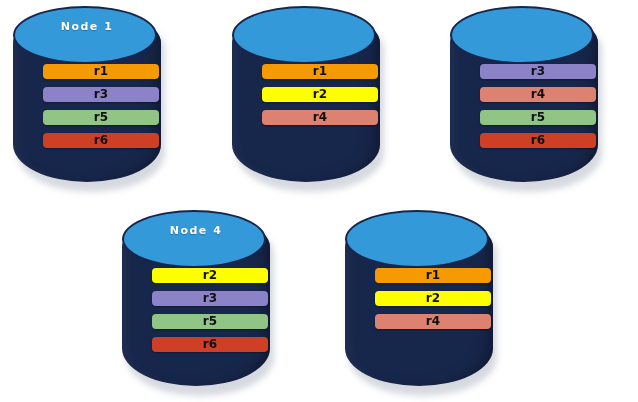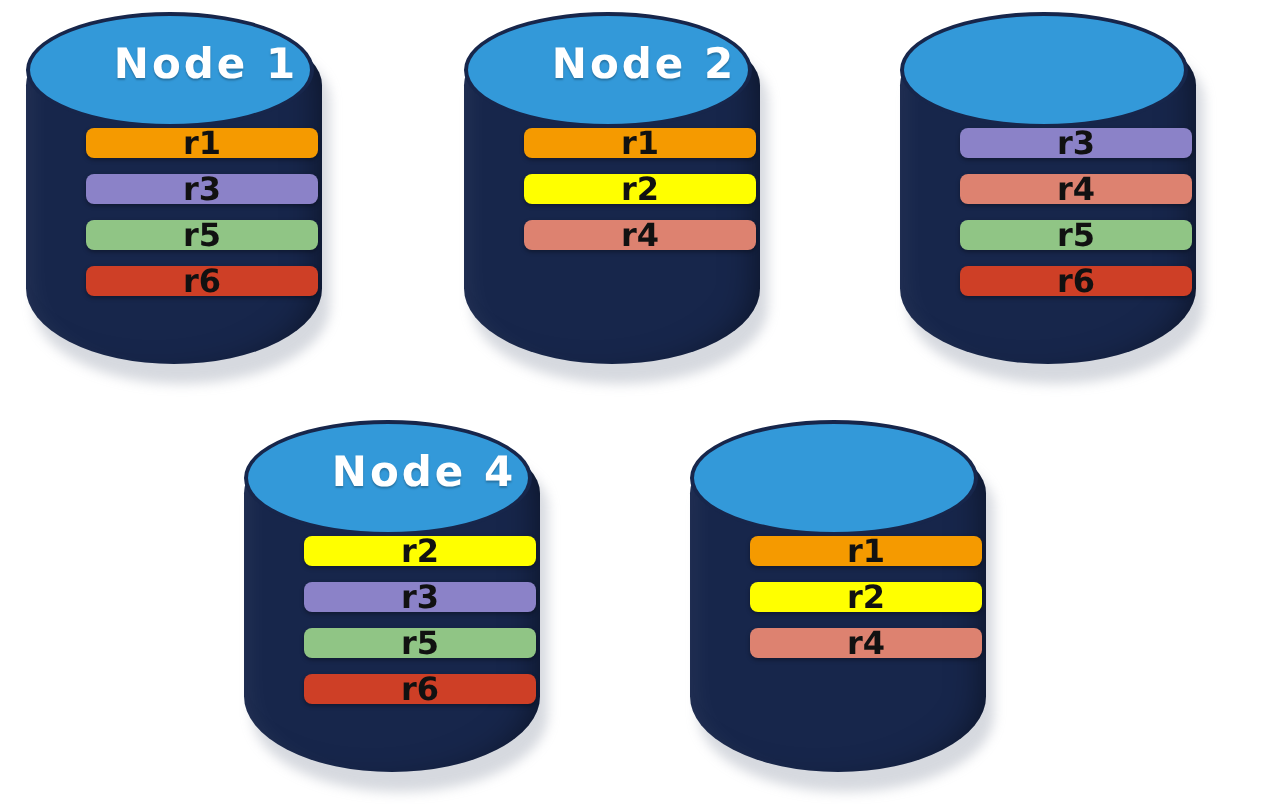--- a/index.html
+++ b/index.html
@@ -56,44 +56,44 @@
     top: 0;
     width: 144px;
     height: 58px;
     border: 2px solid #17264b;
     border-radius: 50%;
     background: #3399d9;
     box-sizing: border-box;
   }
   .node-label {
     position: absolute;
-    left: 16px;
+    left: 0;
     top: 14px;
     width: 148px;
     text-align: center;
     color: #ffffff;
-    font-size: 21px;
+    font-size: 11px;
     font-weight: bold;
     letter-spacing: 1.5px;
     text-shadow: 0 1px 1px rgba(0,0,0,0.25);
     pointer-events: none;
   }
 
   .replica-stack {
     position: absolute;
     left: 30px;
     top: 58px;
     width: 116px;
   }
   .replica {
     height: 15px;
     margin-bottom: 8px;
     border-radius: 4px;
     color: #111111;
-    font-size: 16px;
+    font-size: 12px;
     font-weight: bold;
     line-height: 15px;
     text-align: center;
     box-shadow: 0 1px 2px rgba(0,0,0,0.35);
   }
 
   
   .n0 { left: 13px;  top: 6px;   }
   .n1 { left: 232px; top: 6px;   }
   .n2 { left: 450px; top: 6px;   }
@@ -113,21 +113,20 @@
         <div class="replica" style="background: rgb(245, 154, 0);">r1</div>
         <div class="replica" style="background: rgb(139, 130, 200);">r3</div>
         <div class="replica" style="background: rgb(144, 197, 133);">r5</div>
         <div class="replica" style="background: rgb(206, 63, 38);">r6</div>
       </div>
     </div>
     <div class="node n1">
       <div class="cyl-shadow"></div>
       <div class="cyl-body" style="background: rgb(23, 38, 75);"></div>
       <div class="cyl-top" style="background: rgb(51, 153, 217);"></div>
-      <div class="node-label">Node 2</div>
       <div class="replica-stack">
         <div class="replica" style="background: rgb(245, 154, 0);">r1</div>
         <div class="replica" style="background: rgb(255, 255, 0);">r2</div>
         <div class="replica" style="background: rgb(221, 130, 112);">r4</div>
       </div>
     </div>
     <div class="node n2">
       <div class="cyl-shadow"></div>
       <div class="cyl-body" style="background: rgb(23, 38, 75);"></div>
       <div class="cyl-top" style="background: rgb(51, 153, 217);"></div>

